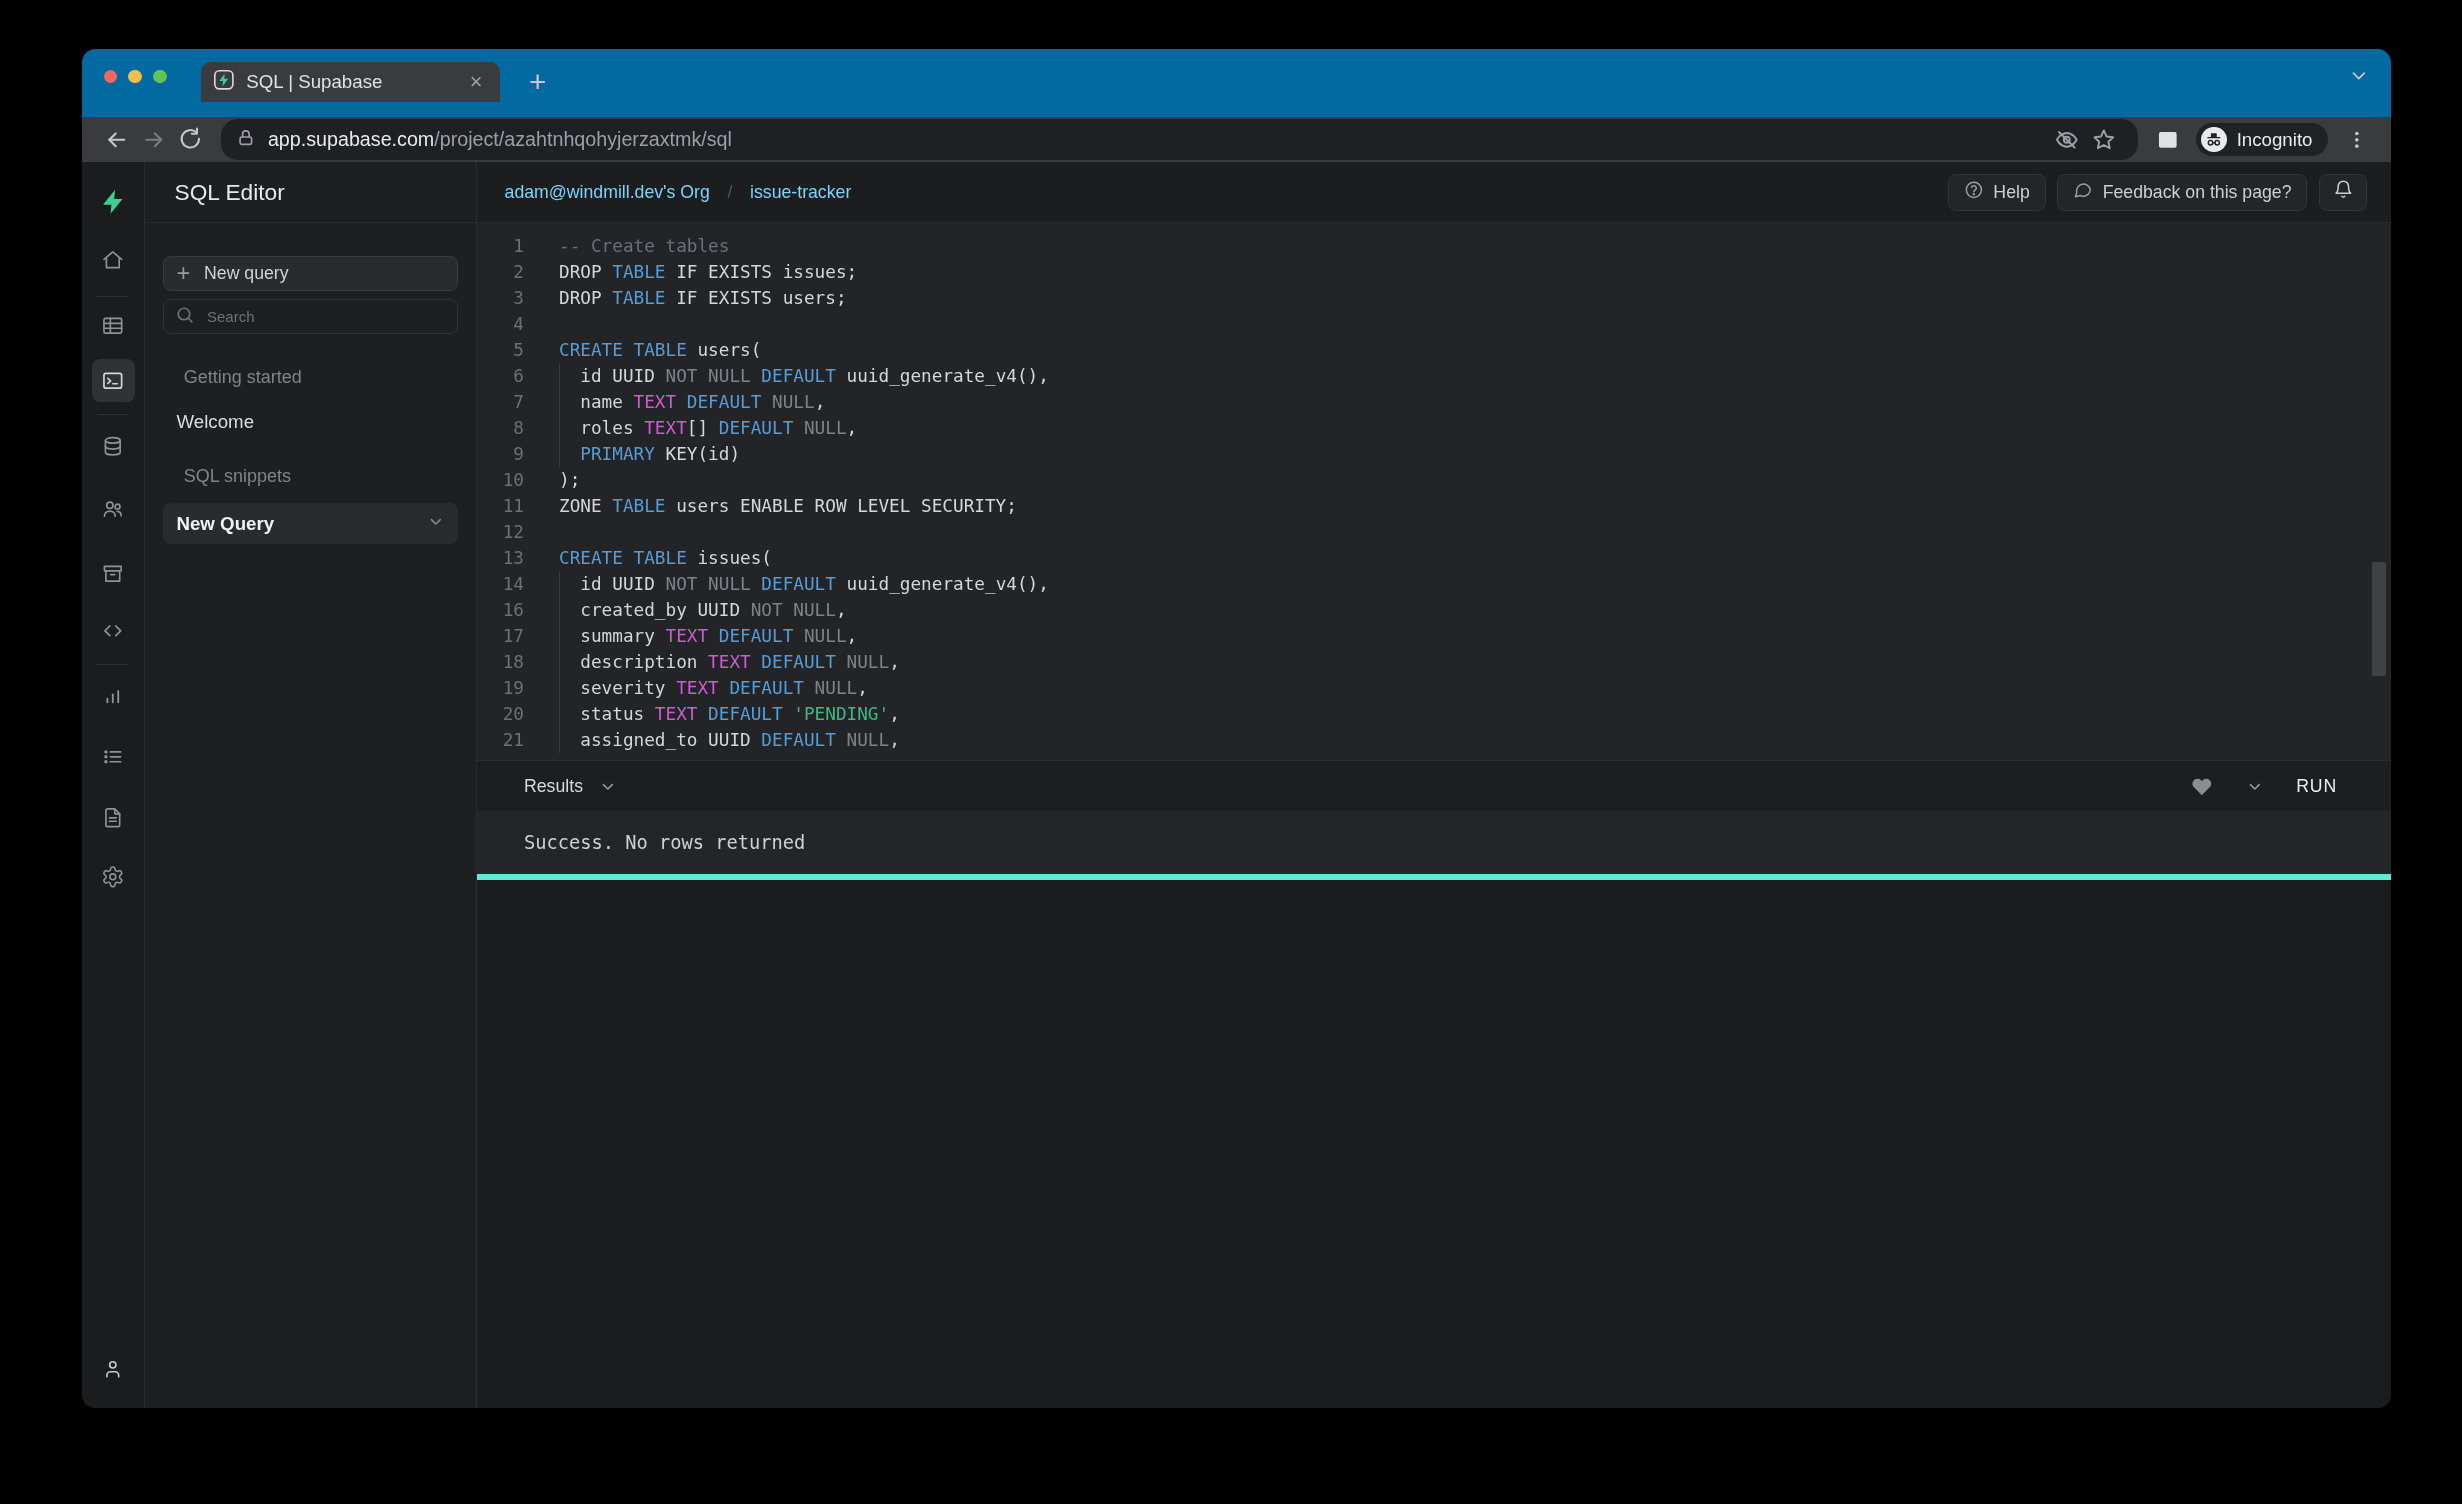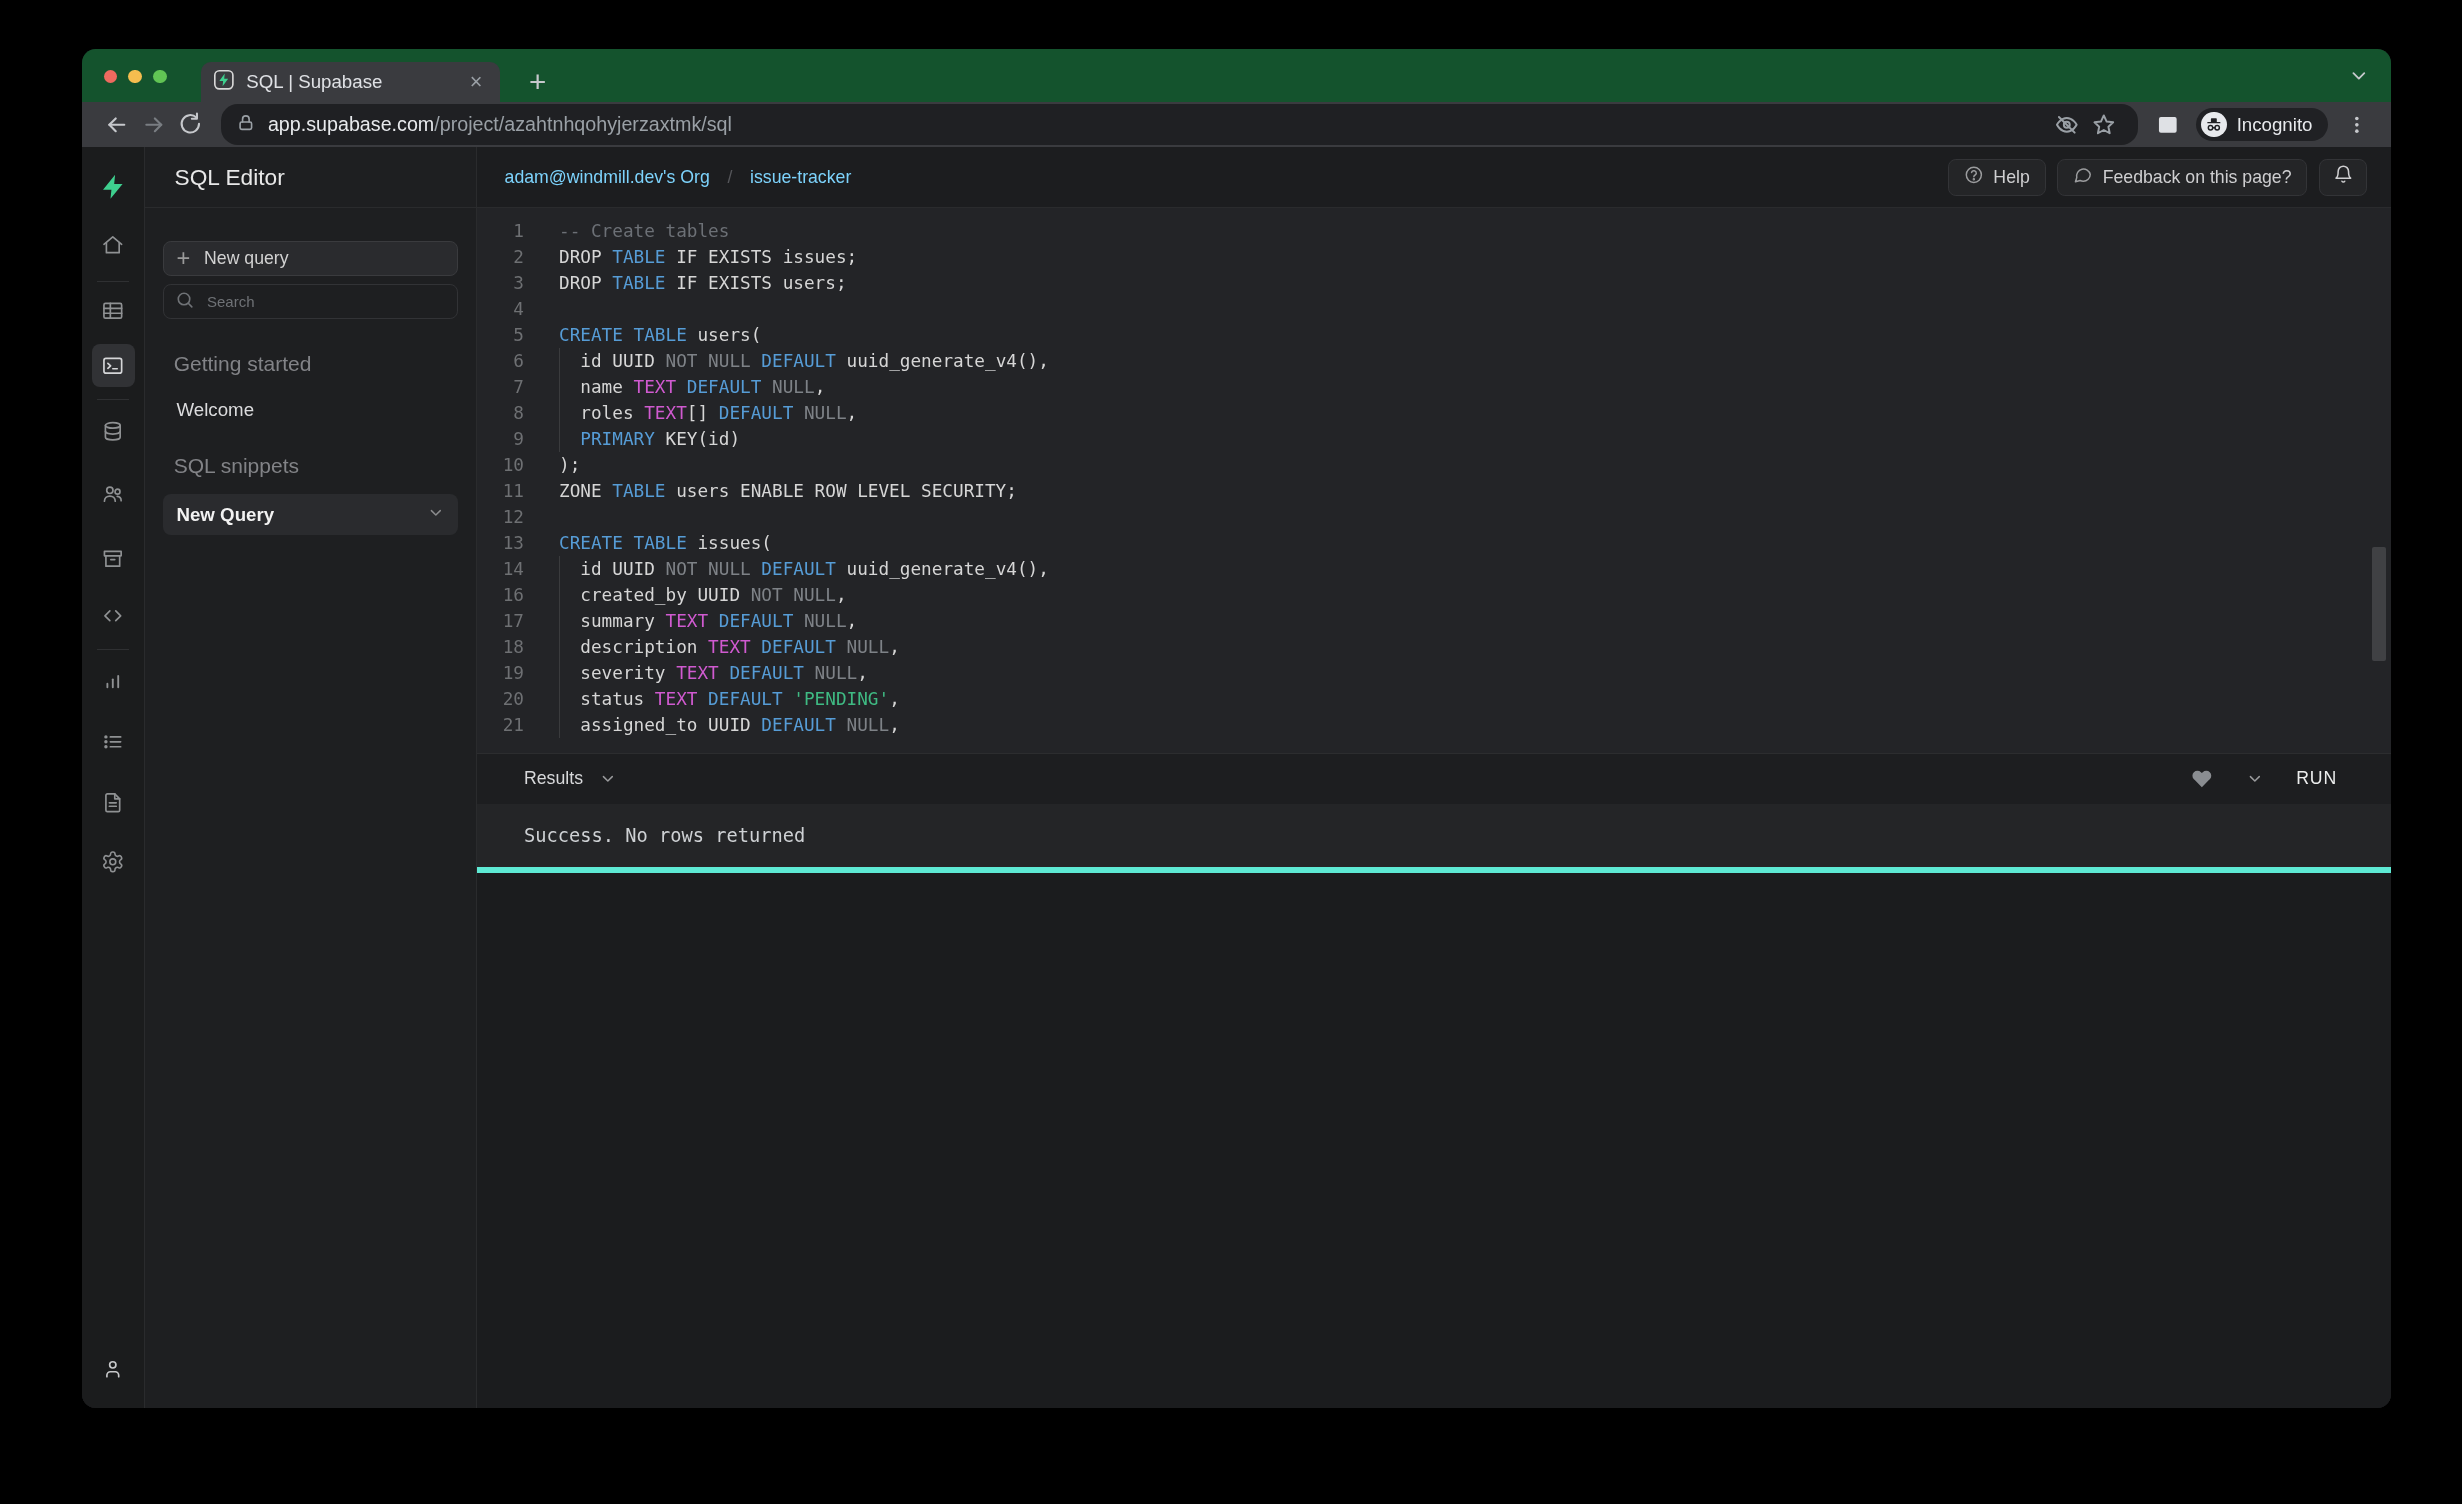--- a/index.html
+++ b/index.html
@@ -3,21 +3,21 @@
 <meta charset="utf-8">
 <style>
   * { margin:0; padding:0; box-sizing:border-box; }
   html,body { width:2463px; height:1504px; background:#000; font-family:"Liberation Sans", sans-serif; overflow:hidden; }
 
   .window { position:absolute; left:82px; top:49px; width:2309px; height:1359px;
     background:#1c1d1f; border-radius:13.8px; overflow:hidden; display:flex; flex-direction:column;
     box-shadow:0 9.9px 39px rgba(0,0,0,.7); }
 
   
-  .tabstrip { height:53px; background:#14532d; position:relative; flex:none; }
+  .tabstrip { height:68px; background:#0369a1; position:relative; flex:none; }
   .traffic { position:absolute; left:21.7px; top:20.7px; display:flex; gap:10.8px; }
   .traffic span { width:13.8px; height:13.8px; border-radius:50%; display:block; }
   .t-close { background:#ee6a5f; } .t-min { background:#f5bd4f; } .t-zoom { background:#61c454; }
   .tab { position:absolute; left:119px; top:12.8px; width:299px; height:40px; background:#3a3b3f;
     border-radius:9.9px 9.9px 0 0; display:flex; align-items:center; padding:0 11.8px; }
   .tab-title { color:#dfe1e5; font-size:18.7px; margin-left:11.8px; flex:1; white-space:nowrap; overflow:hidden; }
   .tab-close { color:#9aa0a6; font-size:21.7px; line-height:1; padding:2px 5.9px; }
   .newtab { position:absolute; left:439px; top:17.7px; color:#c6c8cc; font-size:29.6px; font-weight:300; line-height:29.6px; padding:0 7.9px; }
   .strip-chev { position:absolute; right:21.7px; top:15.8px; color:#c6c8cc; }
 
@@ -51,21 +51,21 @@
   .panel-title { color:#e8e8e8; font-size:22.7px; font-weight:400; }
   .panel-body { padding:33px 17.7px 0 17.7px; }
   .btn-newquery { height:35px; background:#2a2b2e; border:1px solid #3a3b3e; border-radius:7.9px;
     display:flex; align-items:center; padding:0 12.8px; color:#d2d2d2; font-size:17.7px; }
   .btn-newquery .plus { color:#9a9a9a; font-size:23.6px; font-weight:300; margin-right:13.8px; line-height:1; }
   .searchbox { height:35px; border:1px solid #323336; border-radius:7.9px; margin-top:7.9px;
     display:flex; align-items:center; padding:0 11.8px; }
   .searchbox input { background:transparent; border:none; outline:none; color:#d0d0d0;
     font-size:15px; margin-left:11.8px; width:100%; font-family:"Liberation Sans",sans-serif; }
   .searchbox input::placeholder { color:#6f7276; }
-  .sec-label { color:#828387; font-size:21px; margin:33px 0 0 11px; }
+  .sec-label { color:#828387; font-size:18px; margin:33px 0 0 21px; }
   .panel-item { color:#dcdcde; font-size:18.7px; margin:23.6px 0 0 13.8px; }
   .snippet-row { margin-top:15.8px; height:41px; background:#2a2b2e; border-radius:7.9px;
     display:flex; align-items:center; padding:0 13.8px; }
   .snippet-row .name { color:#f2f2f2; font-size:18.7px; font-weight:700; flex:1; }
 
   
   .main { flex:1; display:flex; flex-direction:column; min-width:0; }
   .main-header { height:61px; border-bottom:1px solid #2a2b2d; background:#1c1d1f;
     display:flex; align-items:center; padding:0 23.6px 0 27.6px; flex:none; }
   .crumbs { display:flex; align-items:center; gap:17.7px; flex:1; }

